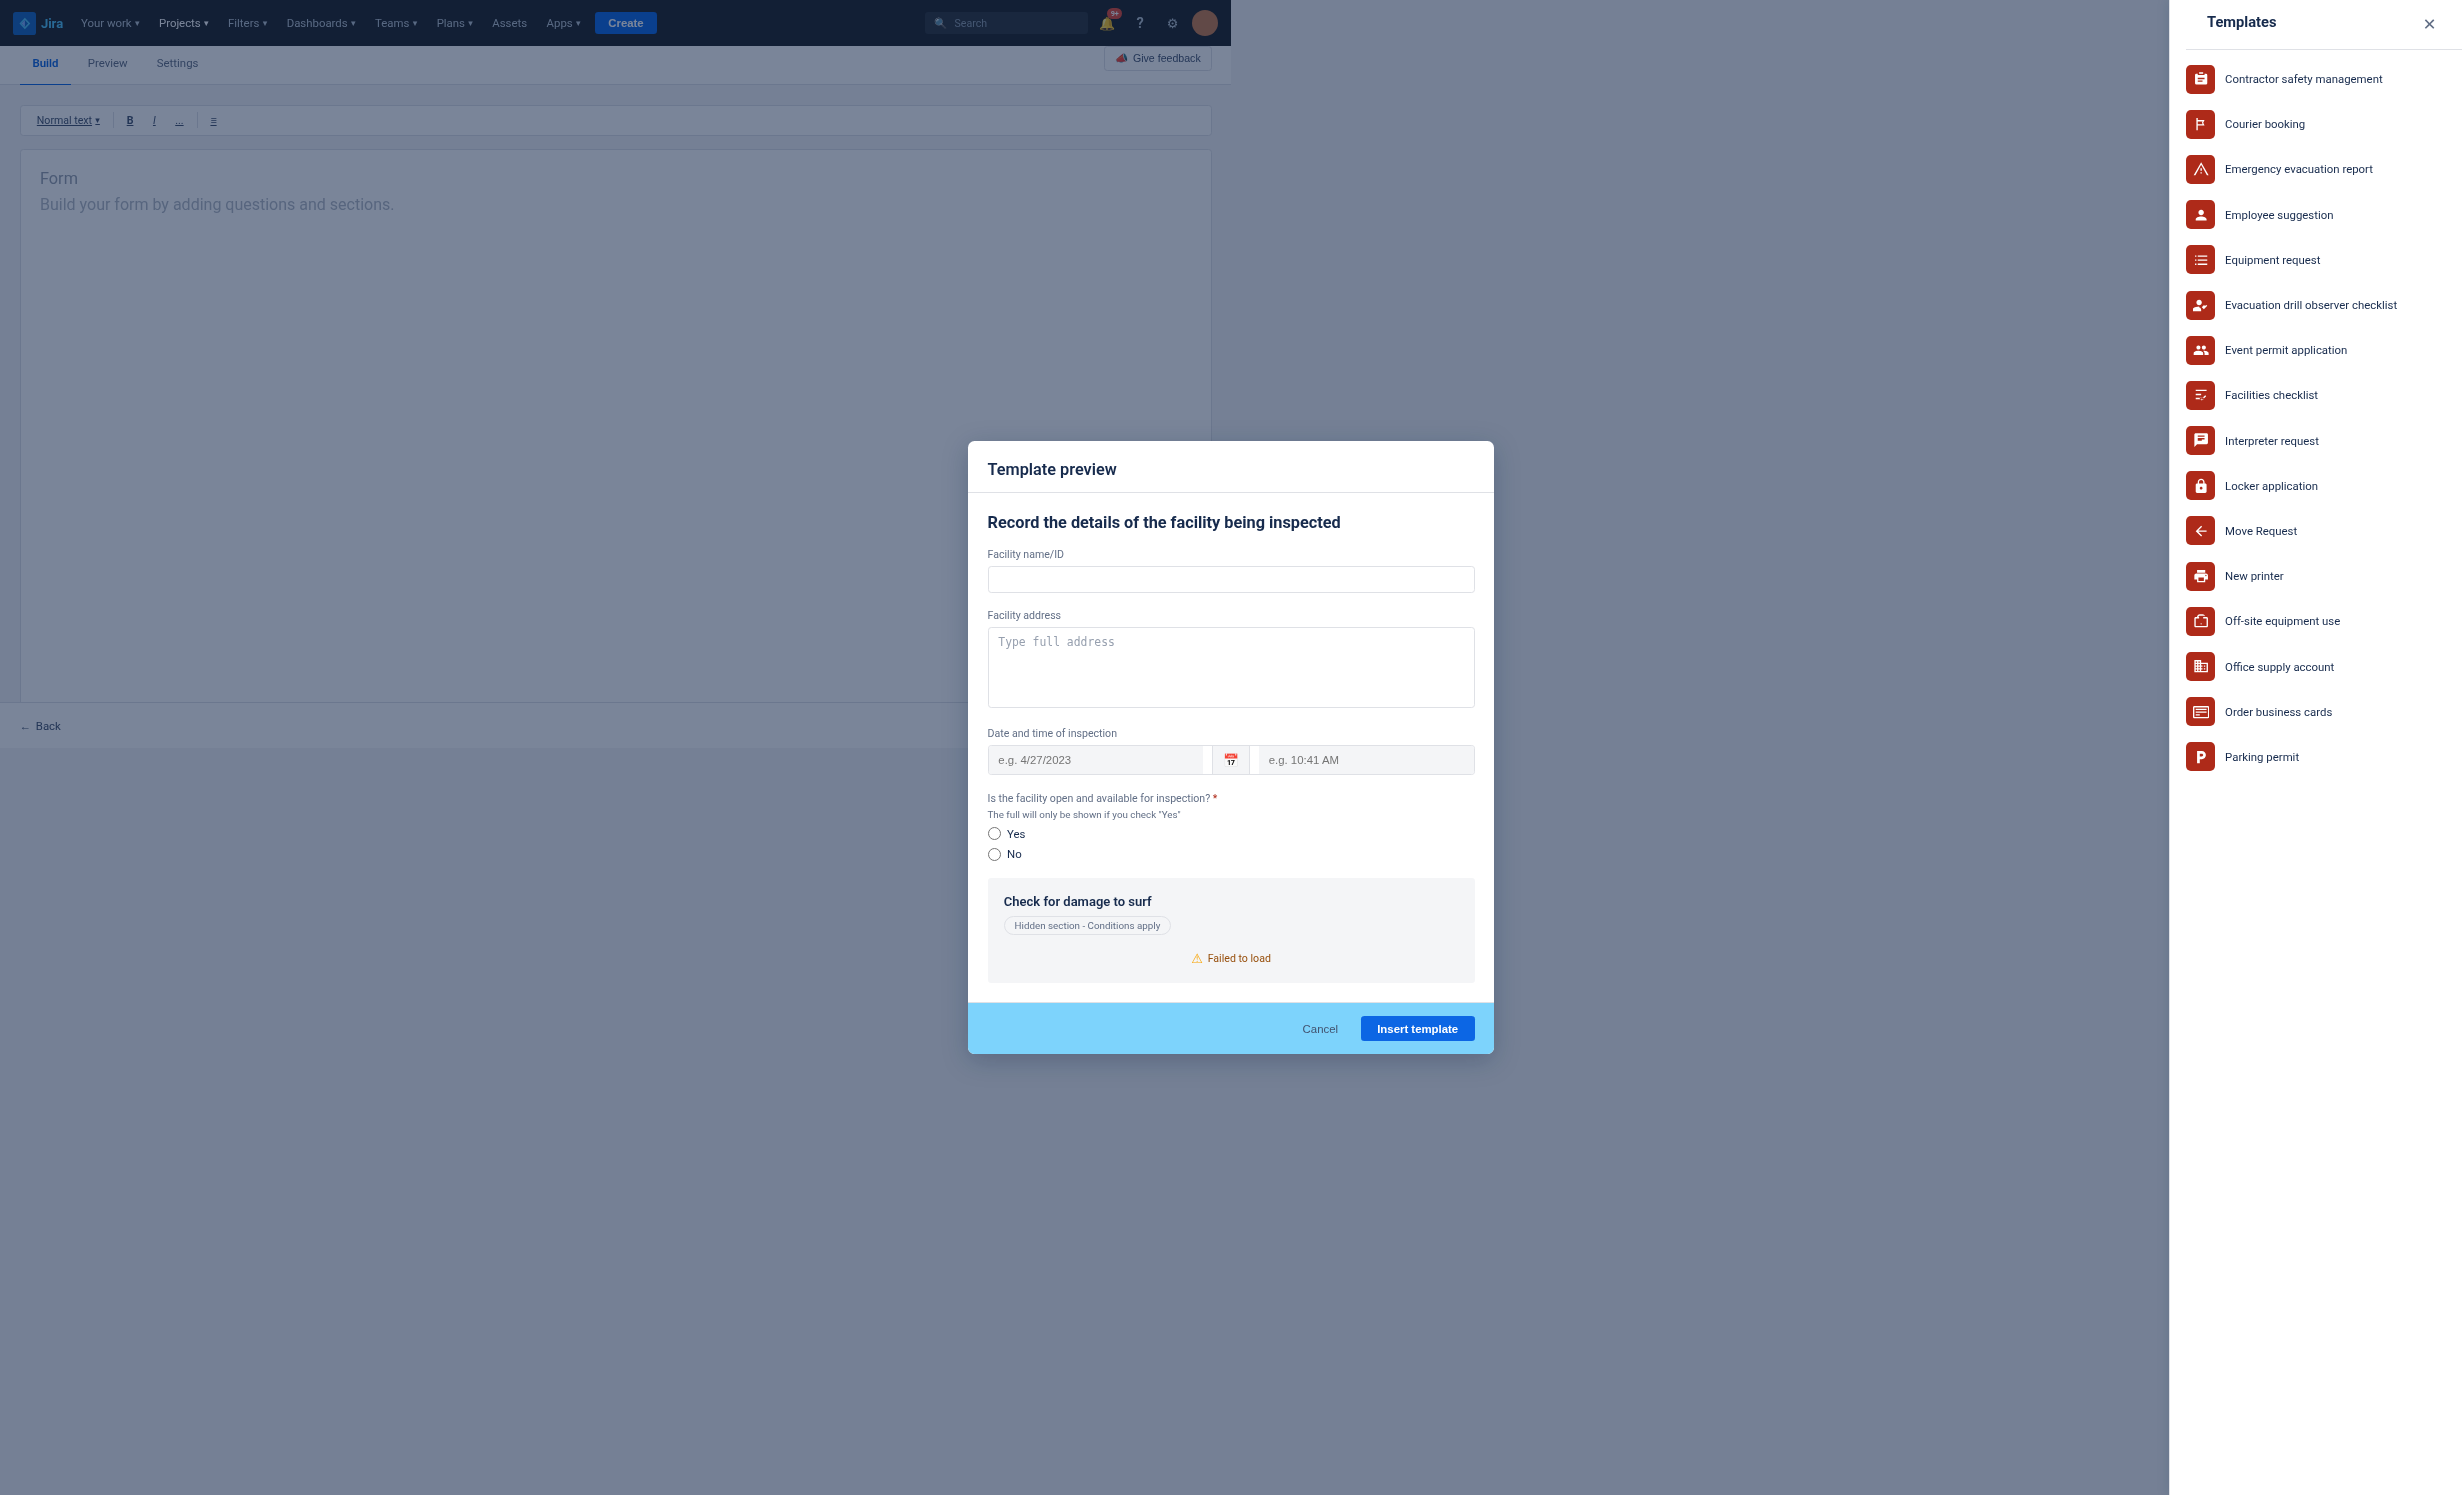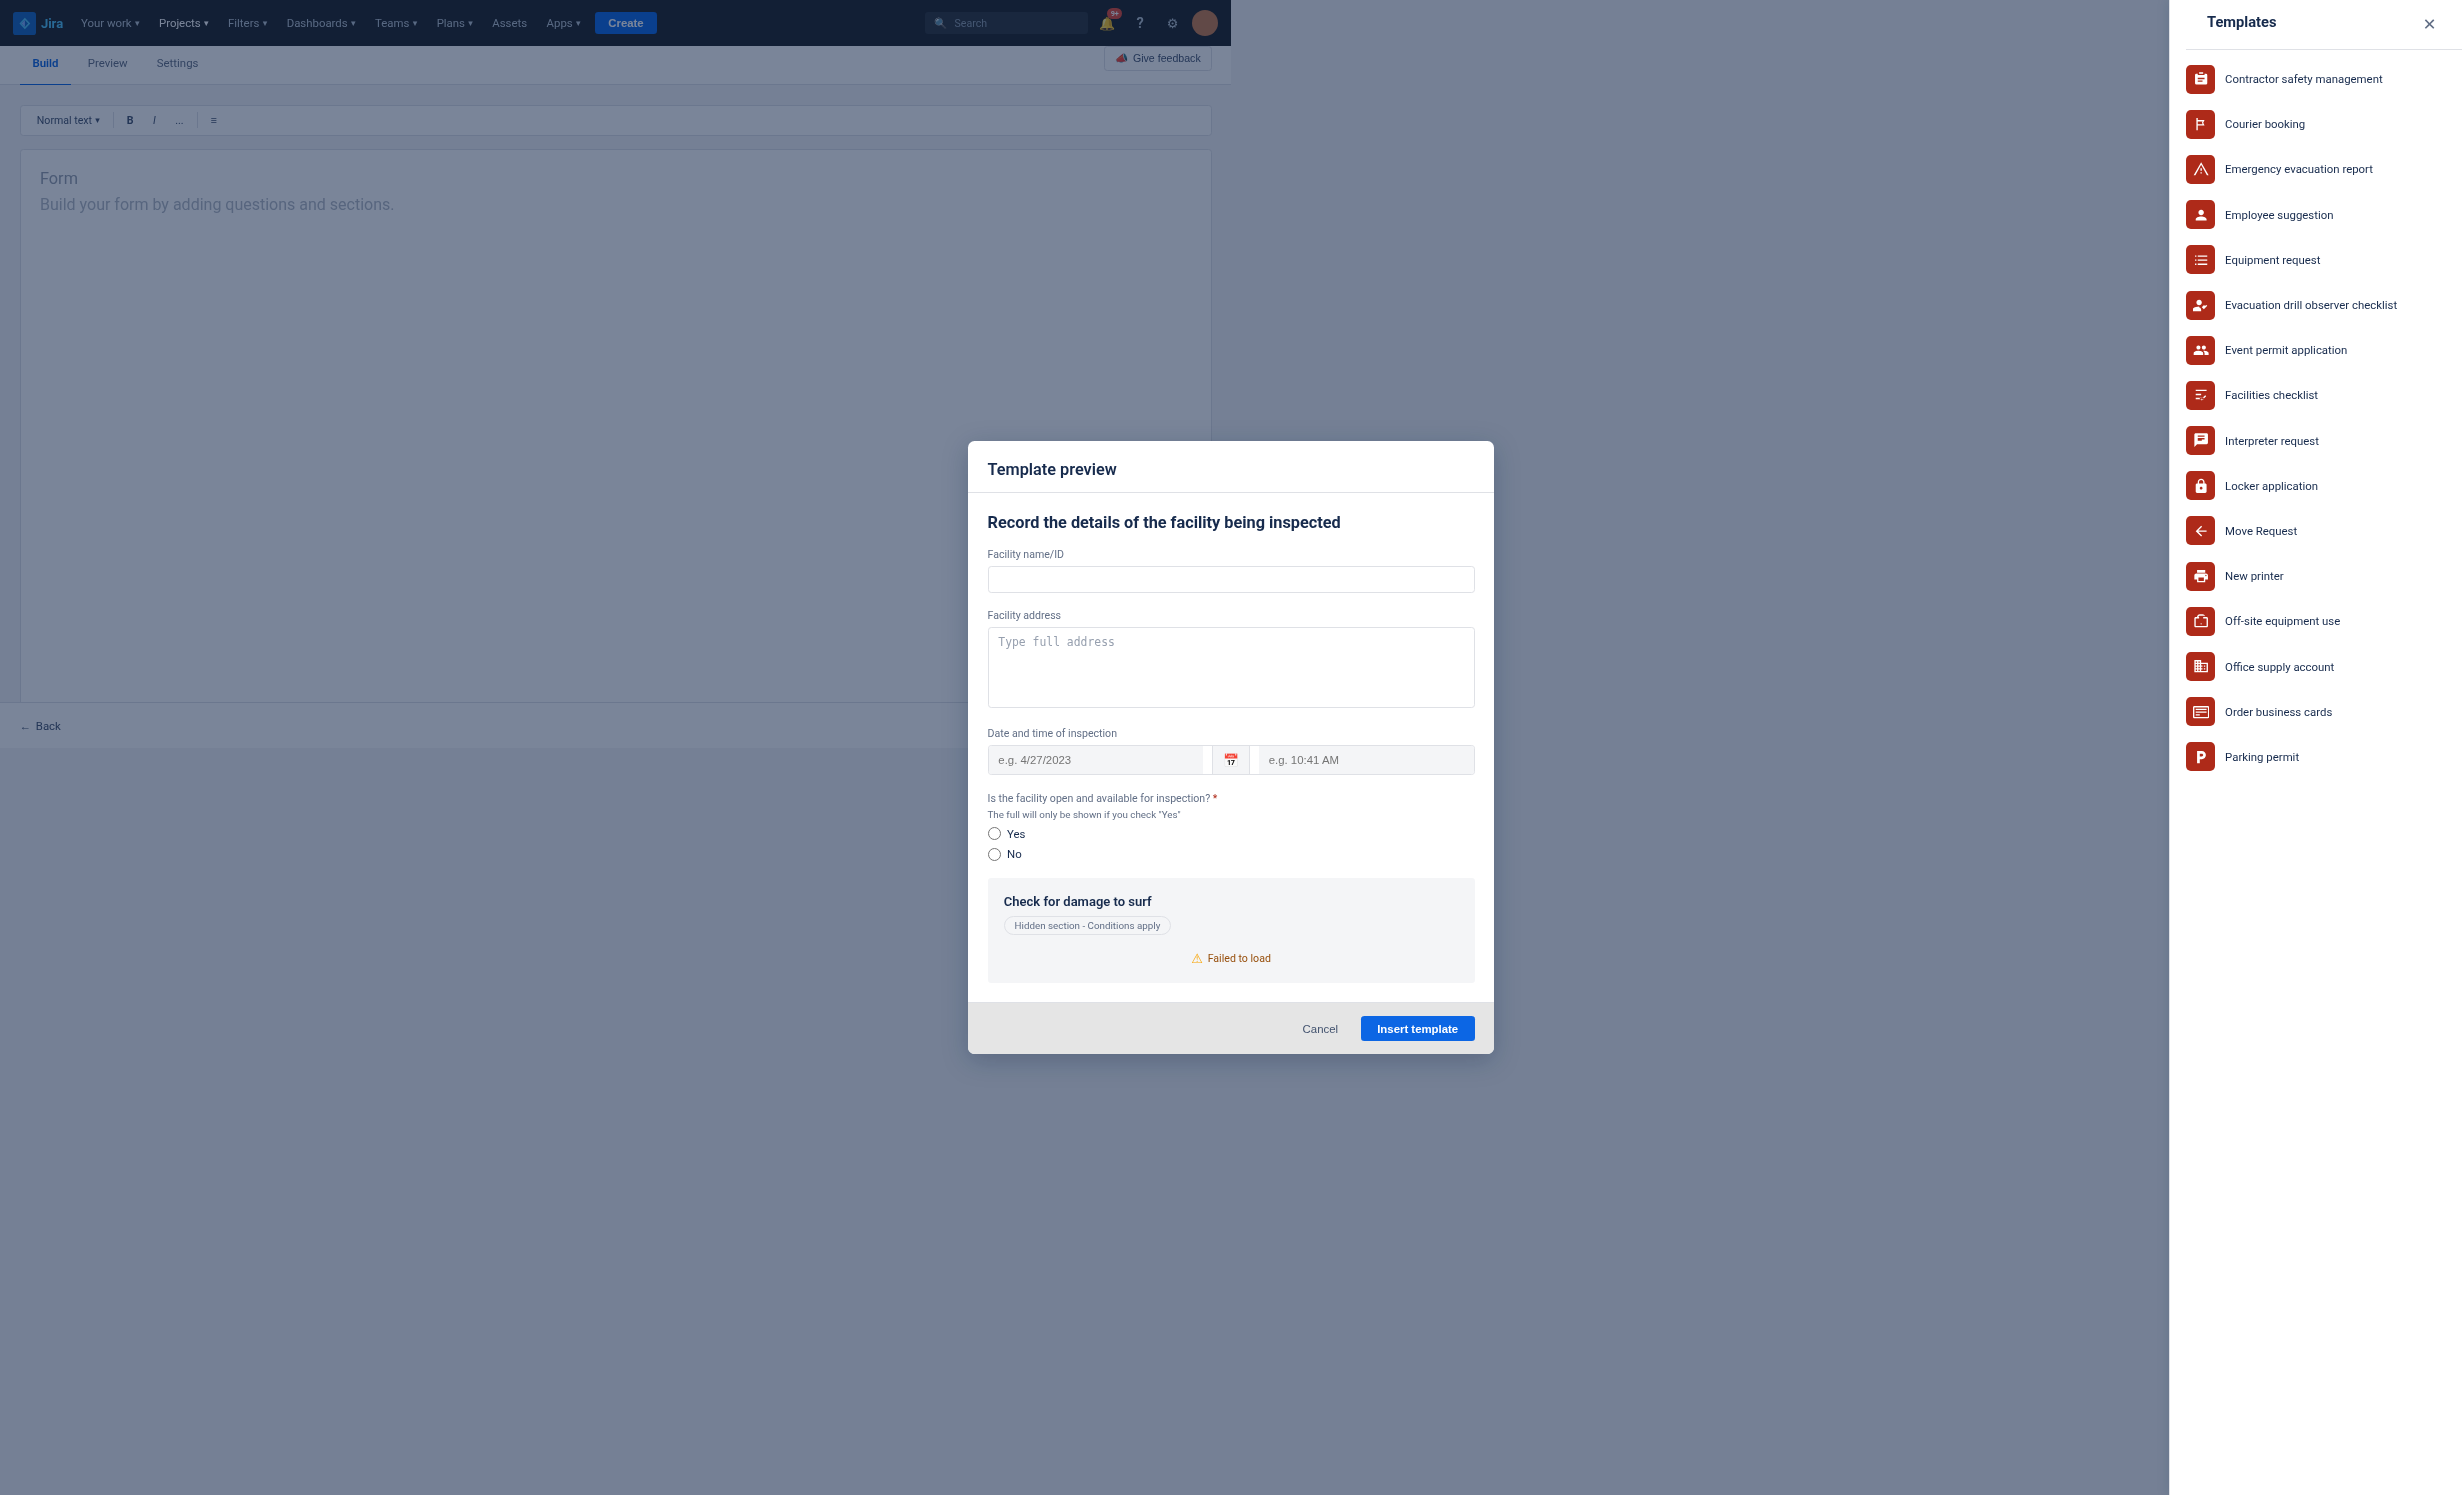--- a/index.html
+++ b/index.html
@@ -171,20 +171,21 @@
     }
     .toolbar-item {
       font-size: 10.6px;
       color: #42526e;
       padding: 3.3px 6.5px;
       border-radius: 2.4px;
       cursor: pointer;
       display: flex;
       align-items: center;
       gap: 3.3px;
+      text-decoration: underline;
     }
     .toolbar-separator {
       width: 0.8px;
       height: 16.3px;
       background: #dfe1e6;
     }
     .form-preview-area {
       background: #fff;
       border: 0.8px solid #dfe1e6;
       border-radius: 3.3px;
@@ -395,21 +396,21 @@
     .warning-icon {
       color: #f8a400;
       font-size: 13px;
     }
     .modal-footer {
       padding: 13px 19.5px;
       border-top: 0.8px solid #dfe1e6;
       display: flex;
       justify-content: flex-end;
       gap: 9.8px;
-      background: #e5e5e5;
+      background: #7dd3fc;
     }
     .cancel-btn {
       background: none;
       border: none;
       padding: 6.5px 13px;
       font-size: 11.4px;
       color: #42526e;
       cursor: pointer;
       border-radius: 3.3px;
     }

